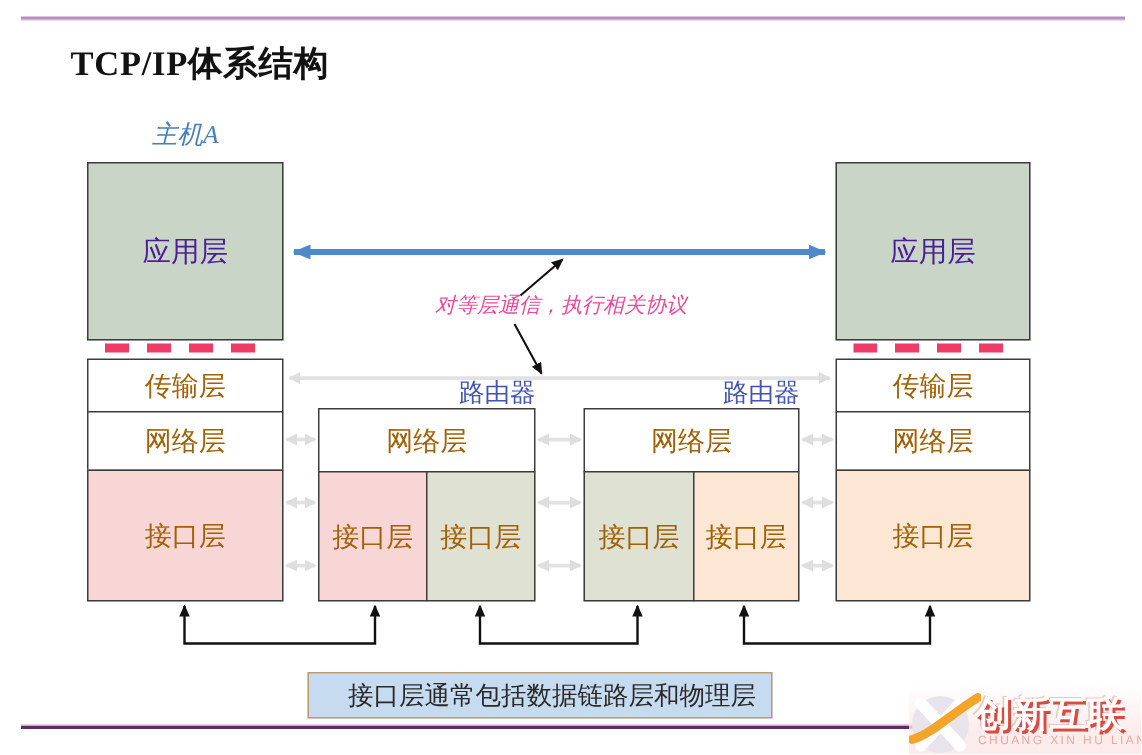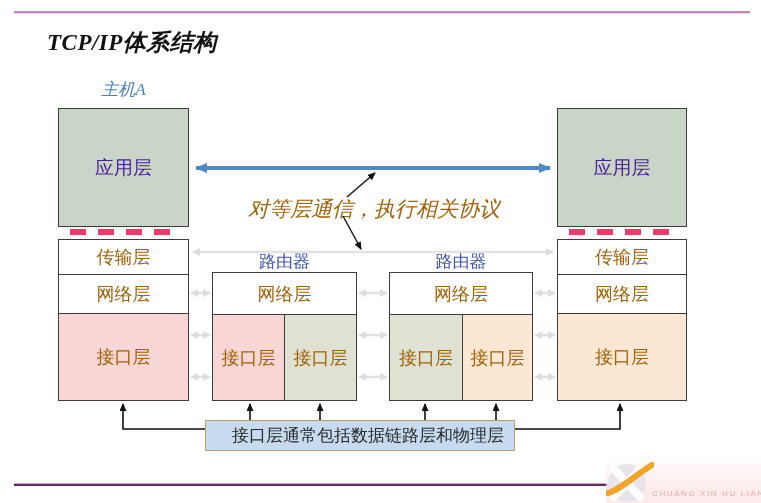--- a/index.html
+++ b/index.html
@@ -3,32 +3,32 @@
 <meta charset="utf-8">
 <style>
   html,body{margin:0;padding:0;background:#ffffff;}
   .slide{
     position:relative;width:761px;height:503px;background:#ffffff;overflow:hidden;
     font-family:"Liberation Serif","DejaVu Serif",serif;
   }
   .abs{position:absolute;box-sizing:border-box;}
   .rule-top{left:14px;top:11px;width:736px;height:2px;background:#b98dbc;box-shadow:0 1px 0 #e8d8ea;}
   .rule-bottom{left:14px;top:484px;width:598px;height:2px;background:#5e2b62;box-shadow:0 -1px 0 #caa9cc;}
-  .page-title{left:47px;top:27px;font-size:23px;font-weight:bold;color:#121212;letter-spacing:0.5px;font-style:italic;}
+  .page-title{left:47px;top:27px;font-size:23px;font-weight:bold;color:#121212;letter-spacing:0.5px;}
   .host-label{height:20px;text-align:center;font-size:17px;color:#4a80ba;}
-  .router-label{height:18px;text-align:center;font-size:17px;color:#4054b0;}
+  .router-label{height:18px;text-align:right;font-size:17px;color:#4054b0;}
   .cell{border:1px solid #3c3c3c;display:flex;align-items:center;justify-content:center;
         font-size:18px;color:#a16207;background:#ffffff;}
   .cell.app{background:#c8d5c7;color:#4c1d95;font-size:19px;}
   .cell.pink{background:#f8d6d5;}
   .cell.sage{background:#dfe1d2;}
   .cell.peach{background:#fbe7d3;}
   .dash-row{height:6px;background:repeating-linear-gradient(90deg,#ee3b68 0 16px,transparent 16px 28px);}
-  .peer-note{left:243px;top:195px;width:262px;text-align:center;font-size:21px;font-style:italic;color:#a16207;}
-  .caption-box{left:205px;top:420px;width:310px;height:31px;background:#c6daf0;border:1px solid #bf9e6e;
+  .peer-note{left:243px;top:195px;width:262px;text-align:center;font-size:14px;font-style:italic;color:#ec4899;}
+  .caption-box{left:205px;top:448px;width:310px;height:31px;background:#c6daf0;border:1px solid #bf9e6e;
                display:flex;align-items:center;justify-content:center;font-size:17px;color:#2a2a2a;padding-left:16px;}
   .overlay{left:0;top:0;width:761px;height:503px;pointer-events:none;}
   .logo{left:606px;top:456px;width:155px;height:47px;background:linear-gradient(180deg,rgba(255,240,240,0) 0%,rgba(252,233,233,0.9) 70%);}
   .logo-mark{position:absolute;left:0;top:2px;}
   .logo-cn{position:absolute;left:44px;top:4px;font-size:24px;font-weight:bold;color:#ffffff;
            letter-spacing:1px;text-shadow:2px 2px 0 #d94a40,-1px -1px 0 #f0c3bd;font-family:"Liberation Sans",sans-serif;}
   .logo-py{position:absolute;left:46px;top:33px;font-size:8px;letter-spacing:1.6px;color:#e6aaa2;
            font-family:"Liberation Sans",sans-serif;white-space:nowrap;}
 </style>
 </head>
@@ -104,16 +104,17 @@
 
   <div class="abs rule-bottom"></div>
 
   <div class="abs logo">
     <svg class="logo-mark" width="48" height="46" viewBox="0 0 48 46" xmlns="http://www.w3.org/2000/svg">
       <circle cx="21" cy="25" r="19" fill="#e9e4ec"></circle>
       <path d="M8,11 L34,39" stroke="#ffffff" stroke-width="8" stroke-linecap="round"></path>
       <path d="M34,11 L8,39" stroke="#ffffff" stroke-width="8" stroke-linecap="round"></path>
       <path d="M2,35 C14,32 28,18 46,7" stroke="#f4a428" stroke-width="6" stroke-linecap="round" fill="none"></path>
     </svg>
+    <div class="logo-cn">创新互联</div>
     <div class="logo-py">CHUANG XIN HU LIAN</div>
   </div>
 
 </div>
 
 </body></html>

